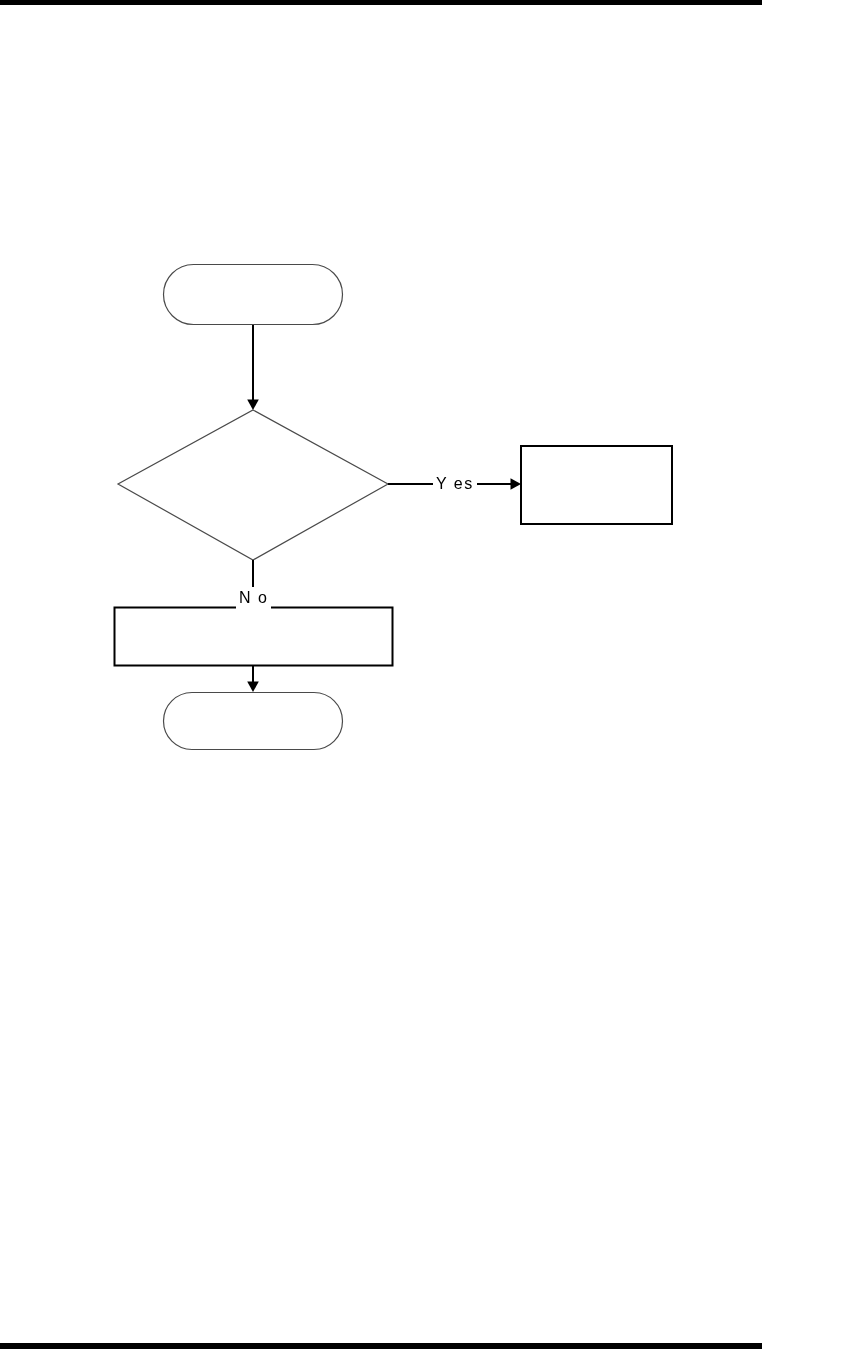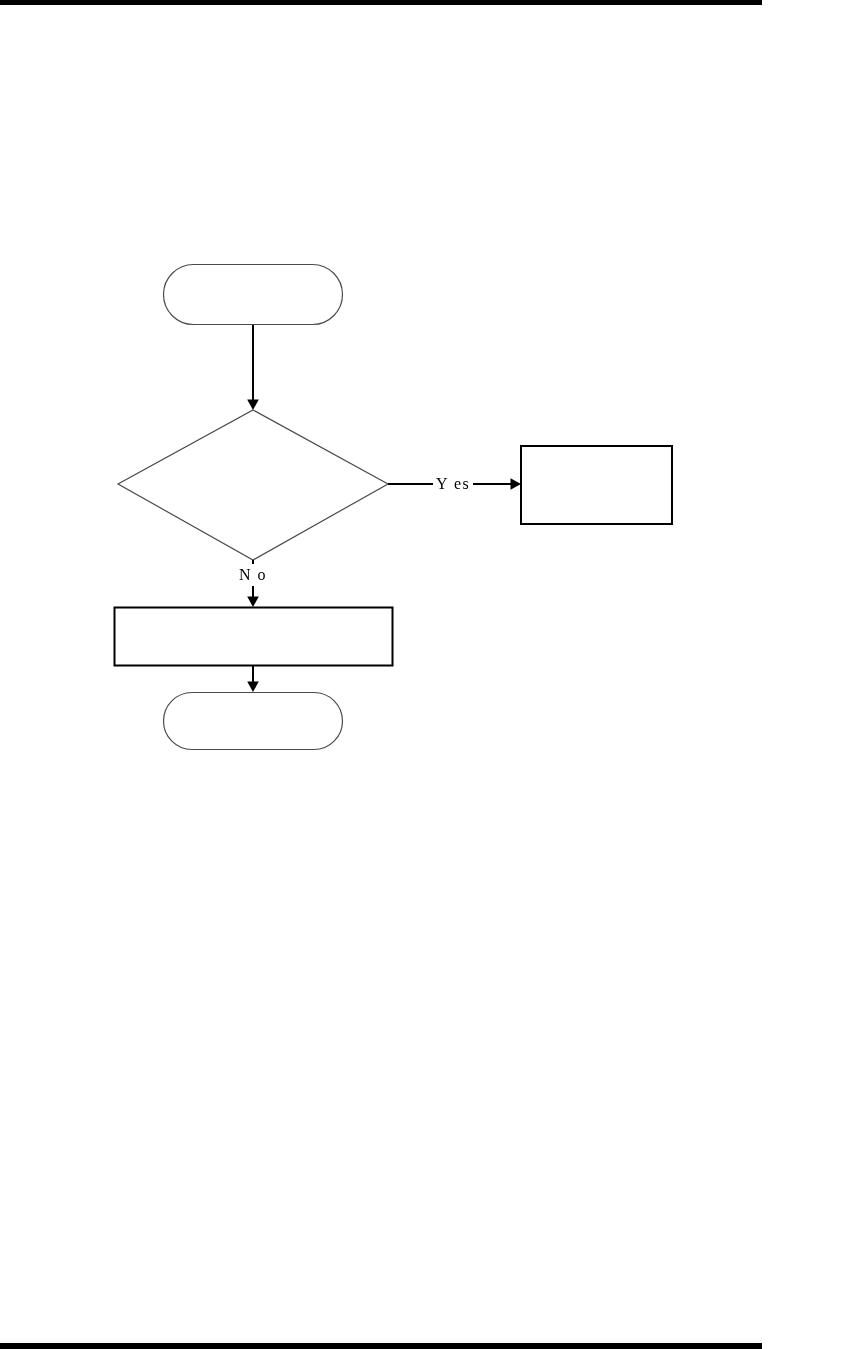--- a/index.html
+++ b/index.html
@@ -7,21 +7,20 @@
     padding: 0;
     background: #ffffff;
     font-family: "Liberation Sans", "DejaVu Sans", sans-serif;
   }
   .page {
     position: relative;
     width: 762px;
     height: 1349px;
     background: #ffffff;
     overflow: hidden;
-    font-family: Liberation Serif, serif;
   }
   .rule {
     position: absolute;
     left: 0;
     width: 856px;
     background: #000000;
   }
   .rule.top { top: 0; height: 5px; }
   .rule.bottom { top: 1343px; height: 6px; }
   .flowchart-svg {
@@ -35,21 +34,21 @@
     position: absolute;
     background: #ffffff;
     color: #000000;
     font-size: 16px;
     letter-spacing: 1.5px;
     line-height: 1;
     padding: 3px 3px;
     white-space: pre;
   }
   .edge-label.yes { left: 433px; top: 473px; }
-  .edge-label.no  { left: 236px; top: 564px; }
+  .edge-label.no  { left: 236px; top: 587px; }
 </style>
 </head>
 <body>
 
 <div class="page">
 
   <div class="rule top"></div>
 
   <svg class="flowchart-svg" viewBox="0 0 856 1349" xmlns="http://www.w3.org/2000/svg">
 

